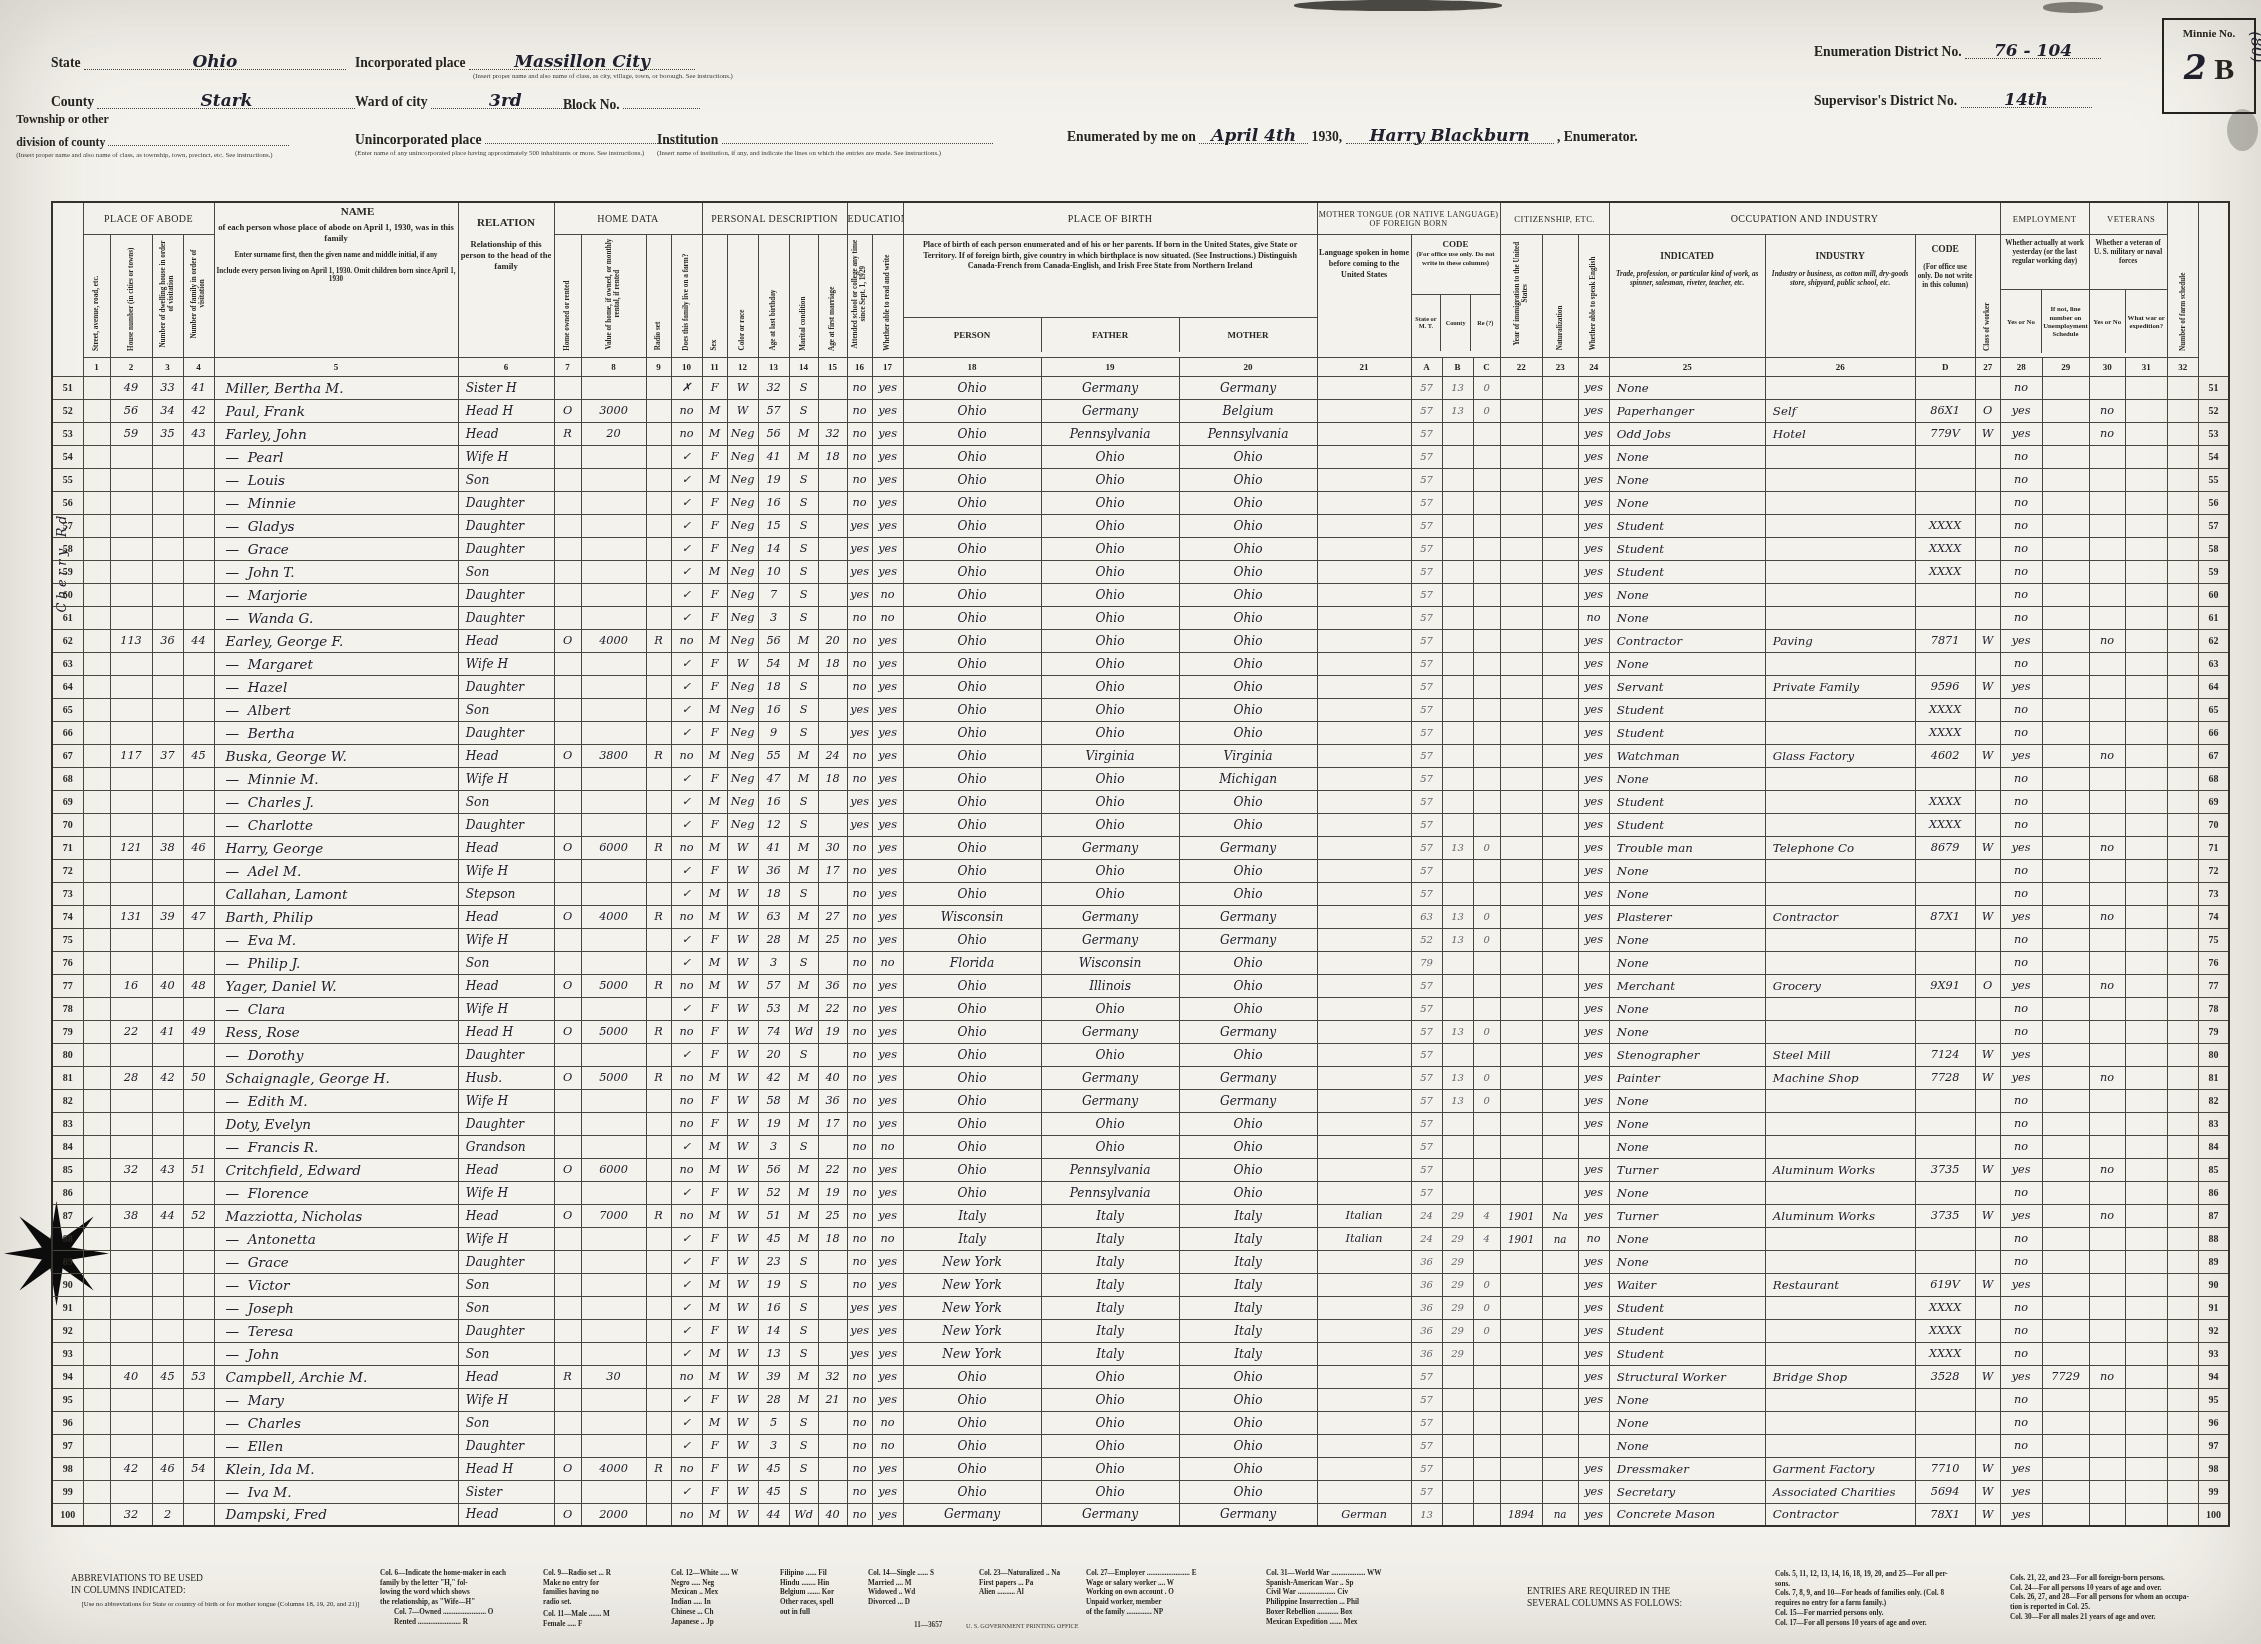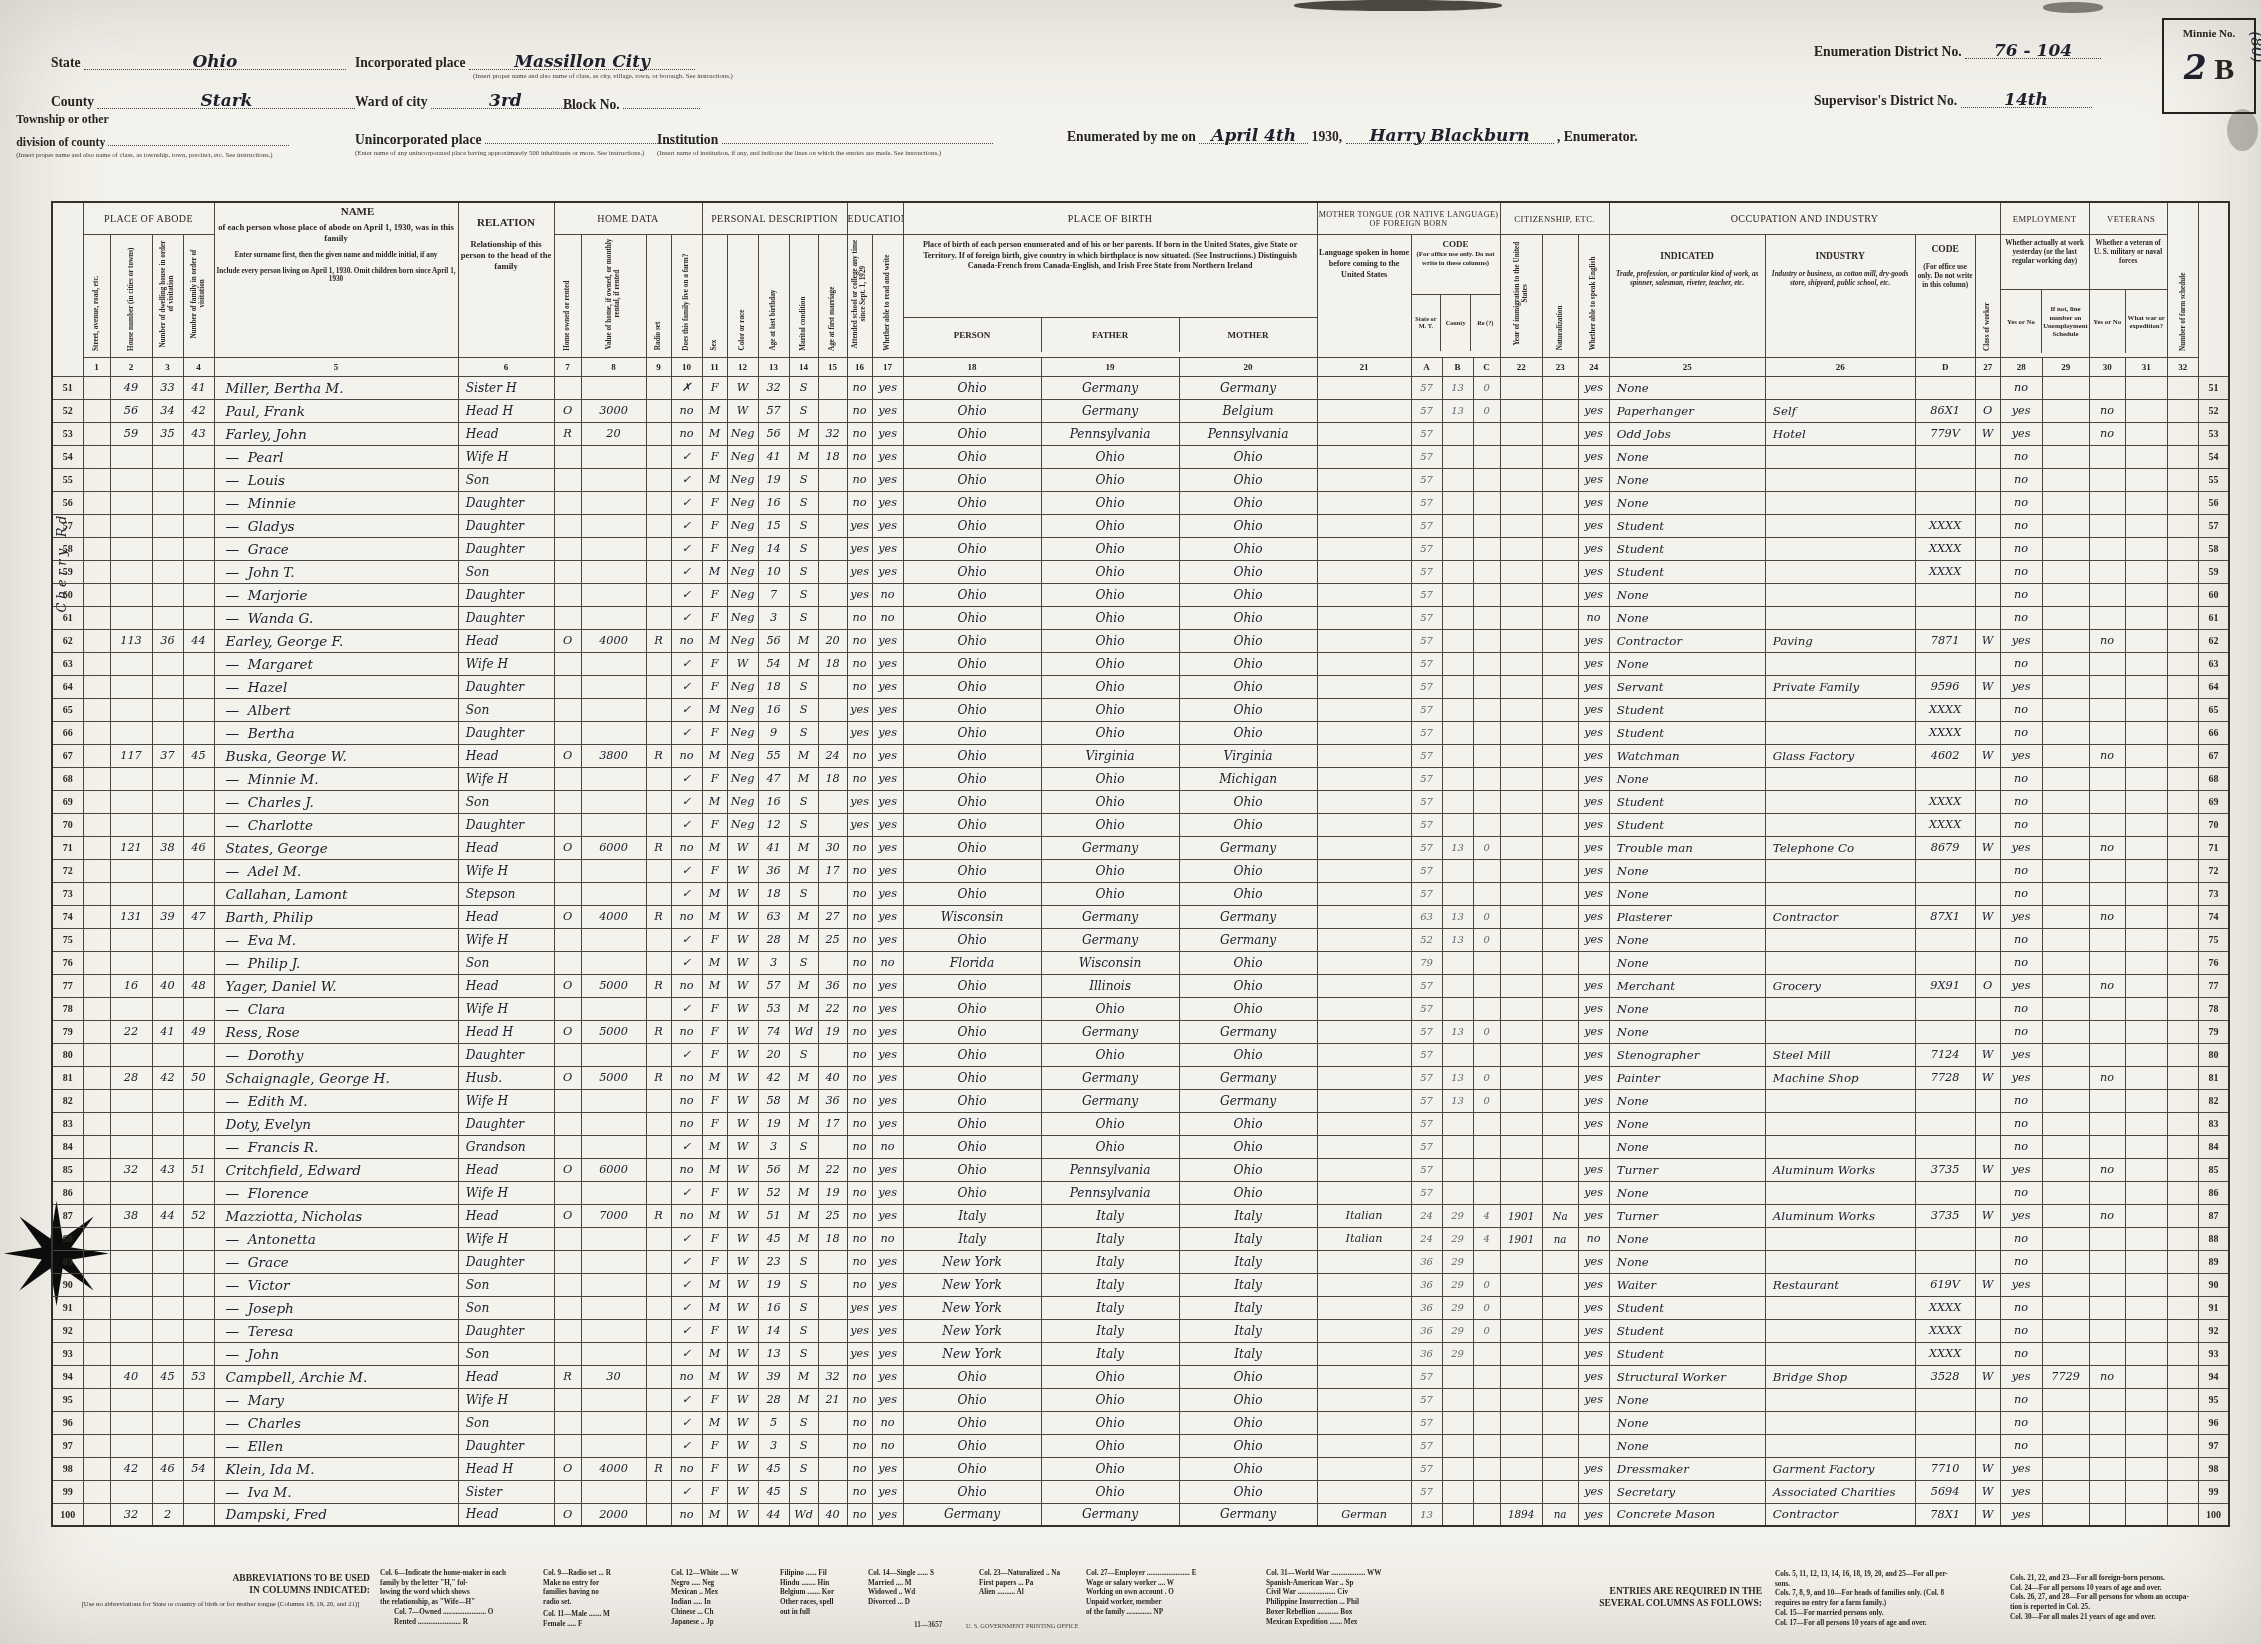--- a/index.html
+++ b/index.html
@@ -80,21 +80,21 @@
   #census tbody td:nth-child(37),#census tbody td:nth-child(38){border-left:1.8px solid #39372f;}
   #census{border:2.7px solid #33312a;}
   
   .star{position:absolute;left:3.6px;top:1201px;width:105px;height:105px;}
   .vstreet{position:absolute;left:54px;top:512px;writing-mode:vertical-rl;transform:rotate(180deg);
            font-size:13px;letter-spacing:3.6px;}
   .cornernote{position:absolute;left:2241px;top:38px;transform:rotate(86deg);font-size:15.4px;}
   .smudge{position:absolute;background:#17160f;border-radius:45%;}
   
   .fblk{position:absolute;font-size:7.2px;line-height:1.35;color:#2a2822;}
-  .fblk .ft{font-size:9.5px;font-weight:bold;text-align:right;line-height:1.3;}
+  .fblk .ft{font-size:9.5px;font-weight:normal;text-align:left;line-height:1.3;}
   .fblk .fn{font-size:6.8px;text-align:center;margin-top:3.6px;line-height:1.25;}
   .fblk div{white-space:nowrap;}
   .fbold{font-weight:bold;}
   .gpo{position:absolute;font-size:6.3px;color:#3c3a33;}
 </style>
 </head>
 <body>
 
 <div class="page">
 
@@ -1153,21 +1153,21 @@
           <td class="hw c35"></td>
           <td class="hw c36"></td>
           <td class="lnum">70</td>
         </tr>
         <tr>
           <td class="lnum">71</td>
           <td class="hw c1"></td>
           <td class="hw c2">121</td>
           <td class="hw c3">38</td>
           <td class="hw c4">46</td>
-          <td class="hw c5">States, George</td>
+          <td class="hw c5">Harry, George</td>
           <td class="hw c6">Head</td>
           <td class="hw c7">O</td>
           <td class="hw c8">6000</td>
           <td class="hw c9">R</td>
           <td class="hw c10">no</td>
           <td class="hw c11">M</td>
           <td class="hw c12">W</td>
           <td class="hw c13">41</td>
           <td class="hw c14">M</td>
           <td class="hw c15">30</td>

